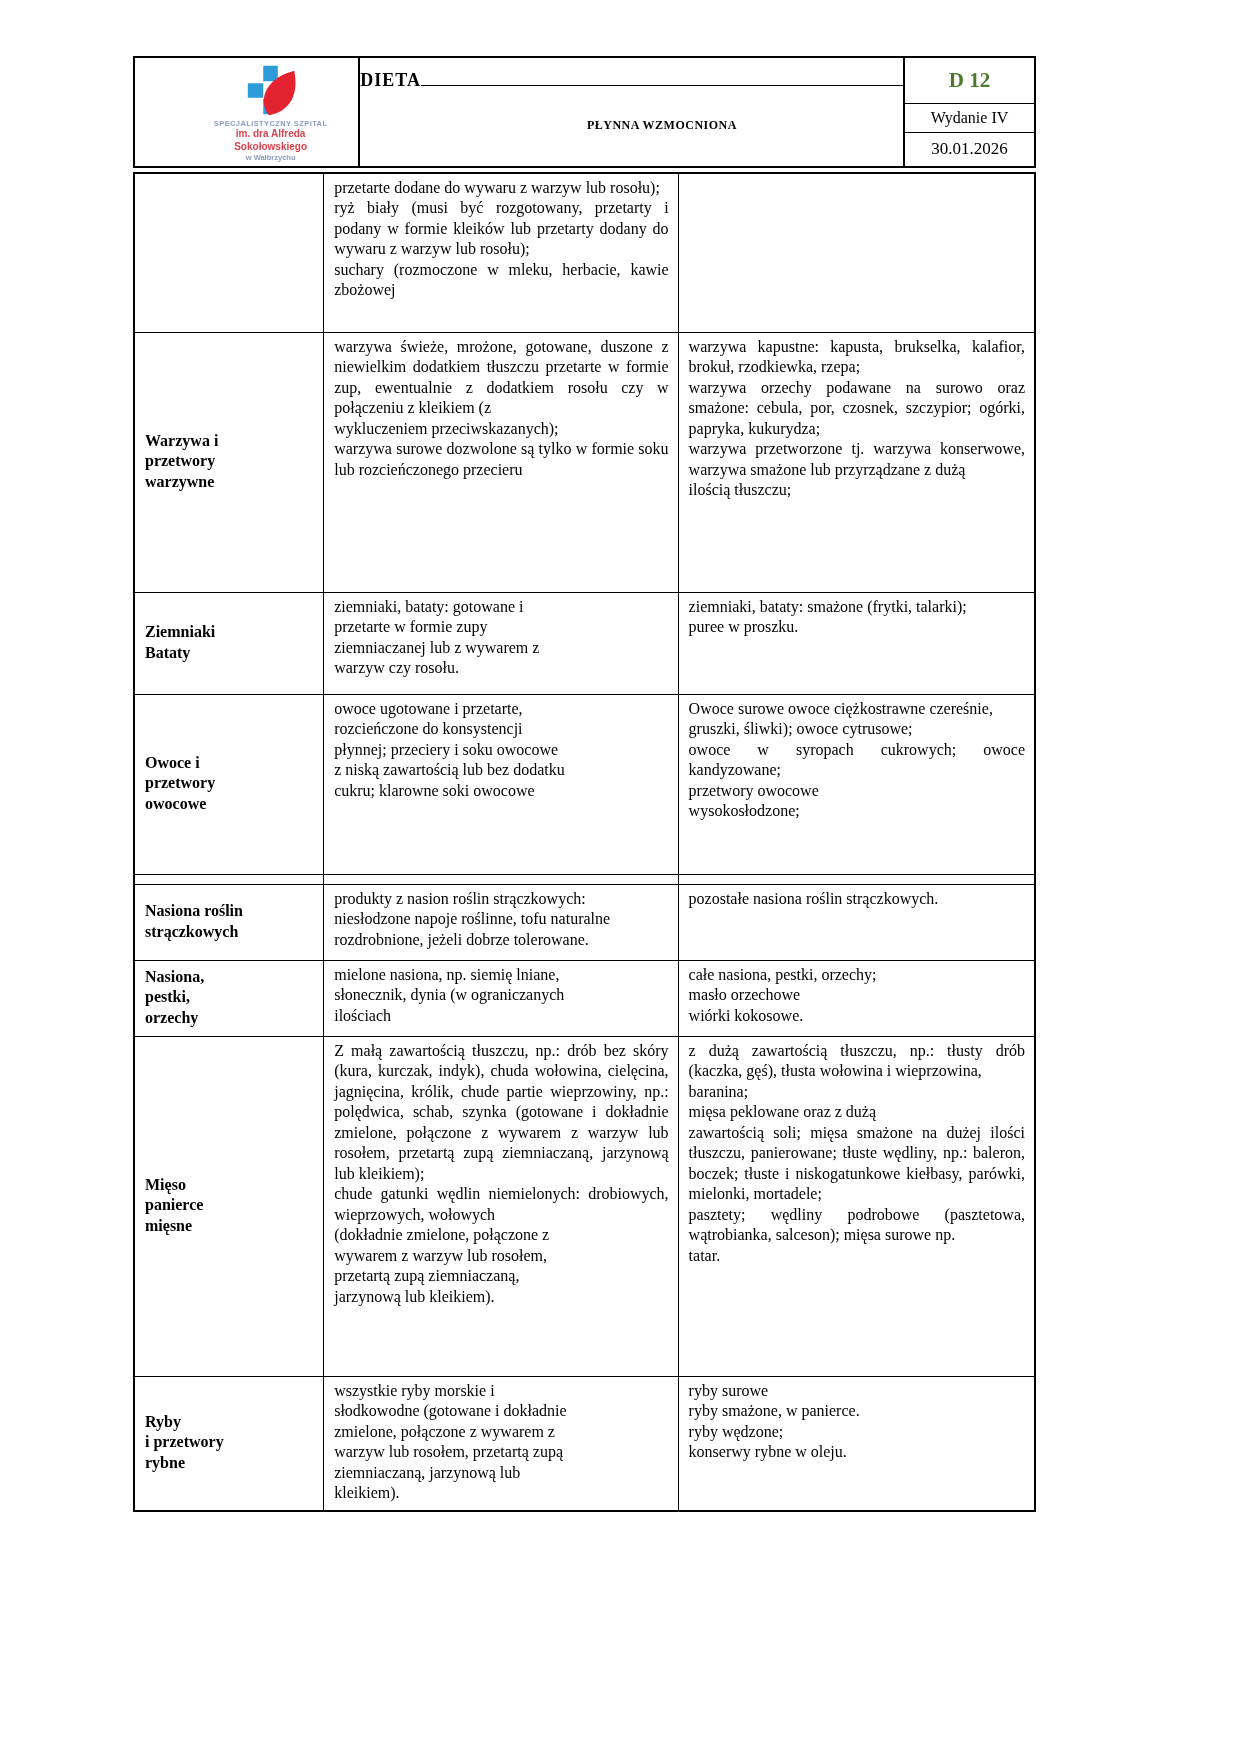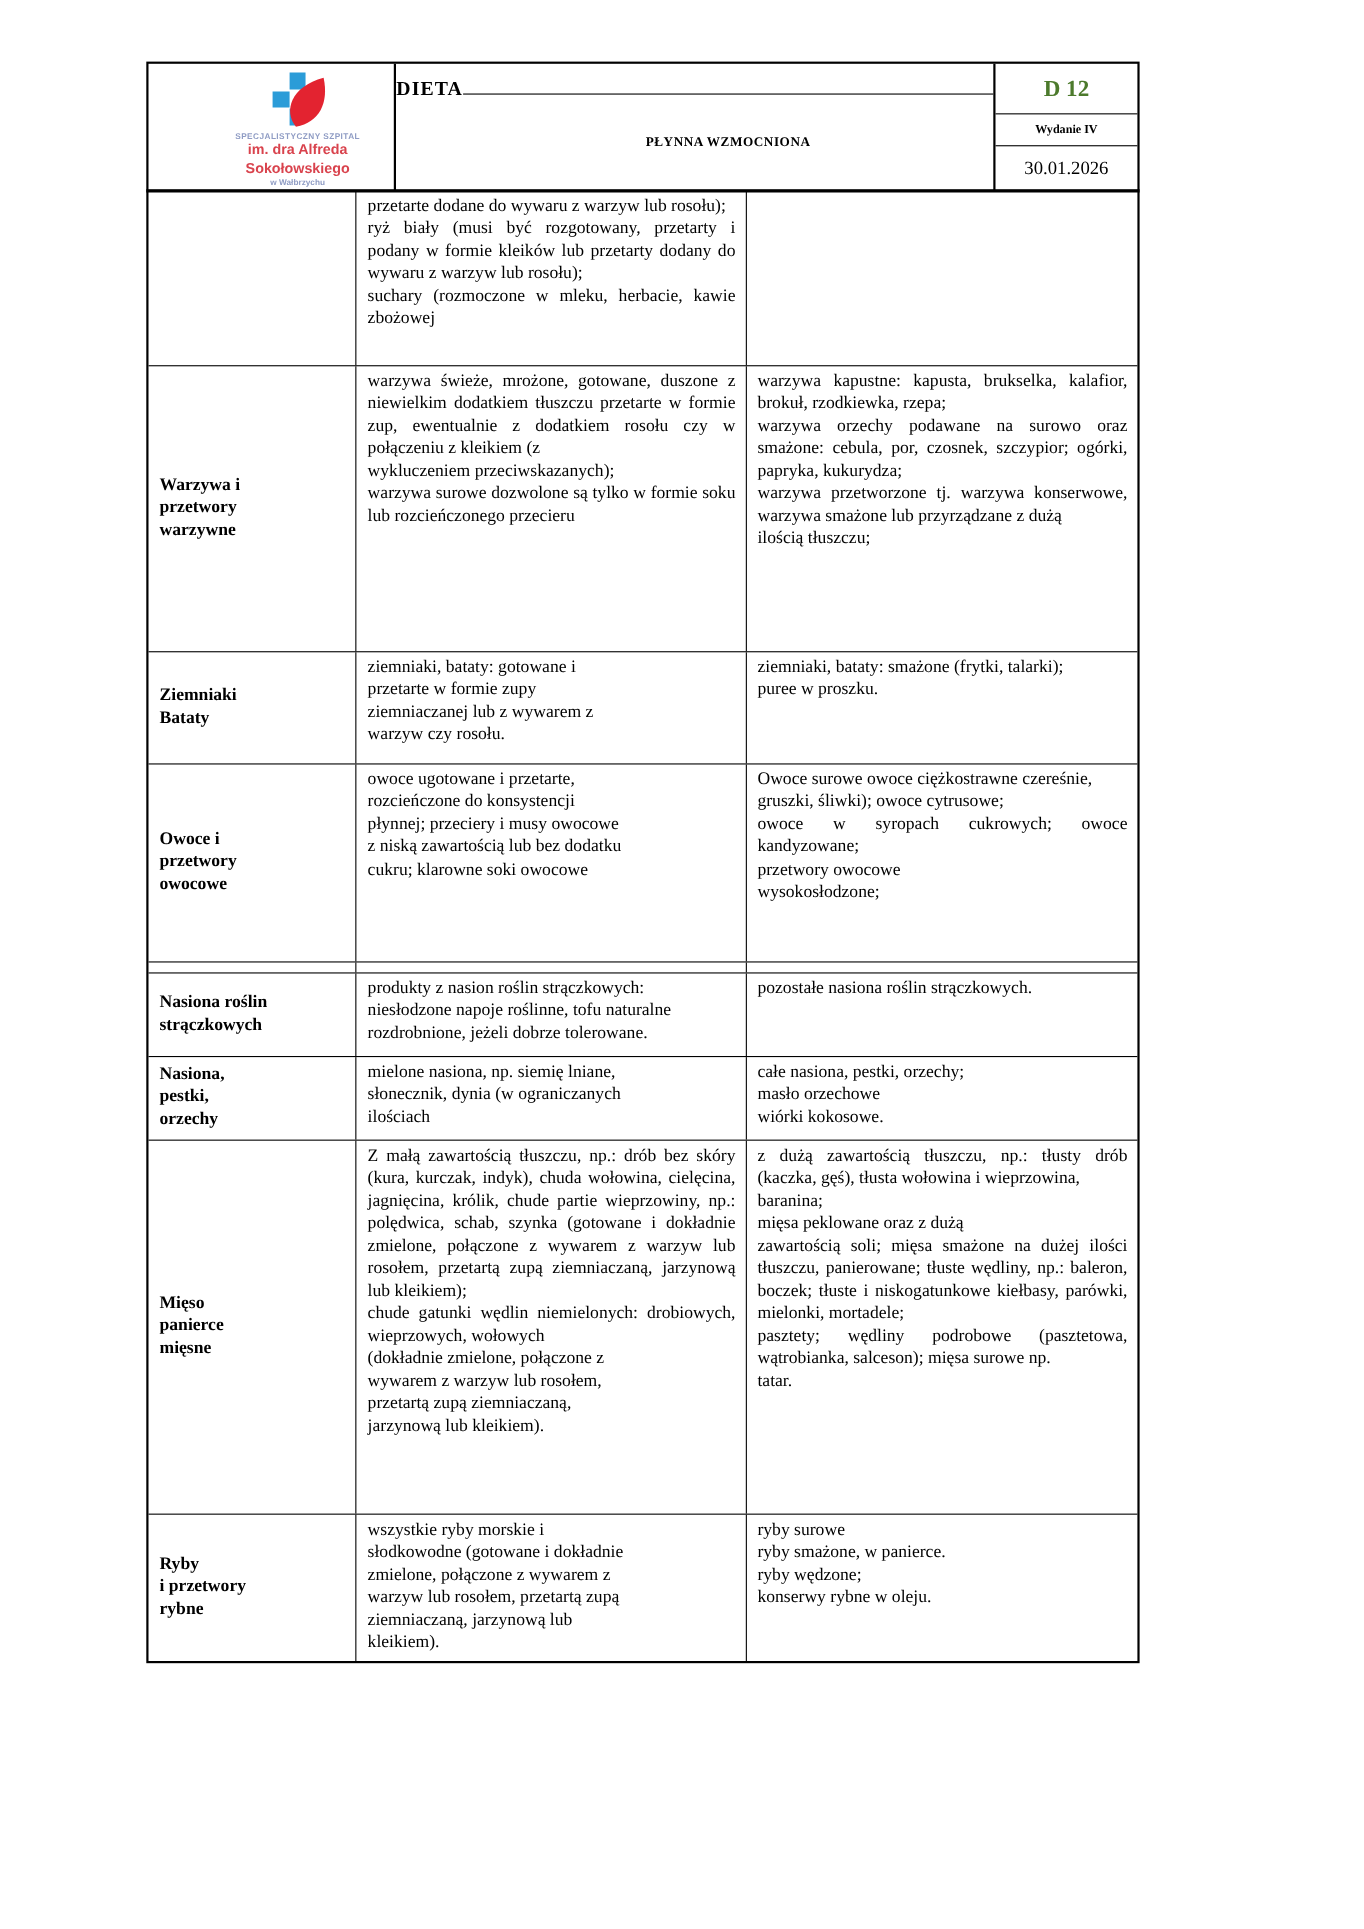--- a/index.html
+++ b/index.html
@@ -19,25 +19,25 @@
   .hdr-cell{box-sizing:border-box;}
   .hdr-logo{width:184px;display:flex;flex-direction:column;align-items:center;justify-content:center;padding:3px 16px;margin-left:48px;}
   .hdr-mid{width:578px;border-left:2px solid #000;display:flex;flex-direction:row;}
   .hdr-right{width:139px;border-left:2px solid #000;display:flex;flex-direction:column;}
   .hdr-mid-top{height:45px;display:flex;align-items:center;justify-content:center;
     font-weight:bold;font-size:18px;letter-spacing:1px;}
   .hdr-mid-bot{flex:1;border-top:1.5px solid #000;display:flex;align-items:center;justify-content:center;
     font-weight:bold;font-size:12px;letter-spacing:.5px;margin-top:27px;}
   .hdr-code{height:45px;display:flex;align-items:center;justify-content:center;
     font-weight:bold;font-size:21px;color:#4c7a2c;}
-  .hdr-ed{height:28px;border-top:1.5px solid #000;display:flex;align-items:center;justify-content:center;font-size:11px;font-weight:bold;}
+  .hdr-ed{height:28px;border-top:1.5px solid #000;display:flex;align-items:center;justify-content:center;font-size:16px;}
   .hdr-date{flex:1;border-top:1.5px solid #000;display:flex;align-items:center;justify-content:center;font-size:17px;}
   .logo-txt{font-family:"Liberation Sans","DejaVu Sans",sans-serif;font-weight:bold;text-align:center;line-height:1.25;}
   .logo-l1{font-size:7.5px;color:#8f9cc4;letter-spacing:.4px;}
-  .logo-l2{font-size:13px;color:#d9434d;}
+  .logo-l2{font-size:10px;color:#d9434d;}
   .logo-l3{font-size:7.5px;color:#8f9cc4;}
   
   .tbl{
     position:absolute;left:133px;top:172px;width:903px;
     border:2px solid #000;box-sizing:border-box;
   }
   .trow{display:flex;box-sizing:border-box;}
   .trow + .trow{border-top:1.5px solid #000;}
   .cell{
     box-sizing:border-box;
@@ -111,21 +111,21 @@
       <div class="cell rgt">ziemniaki, bataty: smażone (frytki, talarki);
 puree w proszku.</div>
     </div>
 
     <div class="trow" style="min-height:180px">
       <div class="cell cat">Owoce i
 przetwory
 owocowe</div>
       <div class="cell mid">owoce ugotowane i przetarte,
 rozcieńczone do konsystencji
-płynnej; przeciery i musy owocowe
+płynnej; przeciery i soku owocowe
 z niską zawartością lub bez dodatku
 cukru; klarowne soki owocowe</div>
       <div class="cell rgt just">Owoce surowe owoce ciężkostrawne czereśnie,
 gruszki, śliwki); owoce cytrusowe;
 owoce w syropach cukrowych; owoce kandyzowane;
 przetwory owocowe
 wysokosłodzone;</div>
     </div>
 
     <div class="trow spacer">

